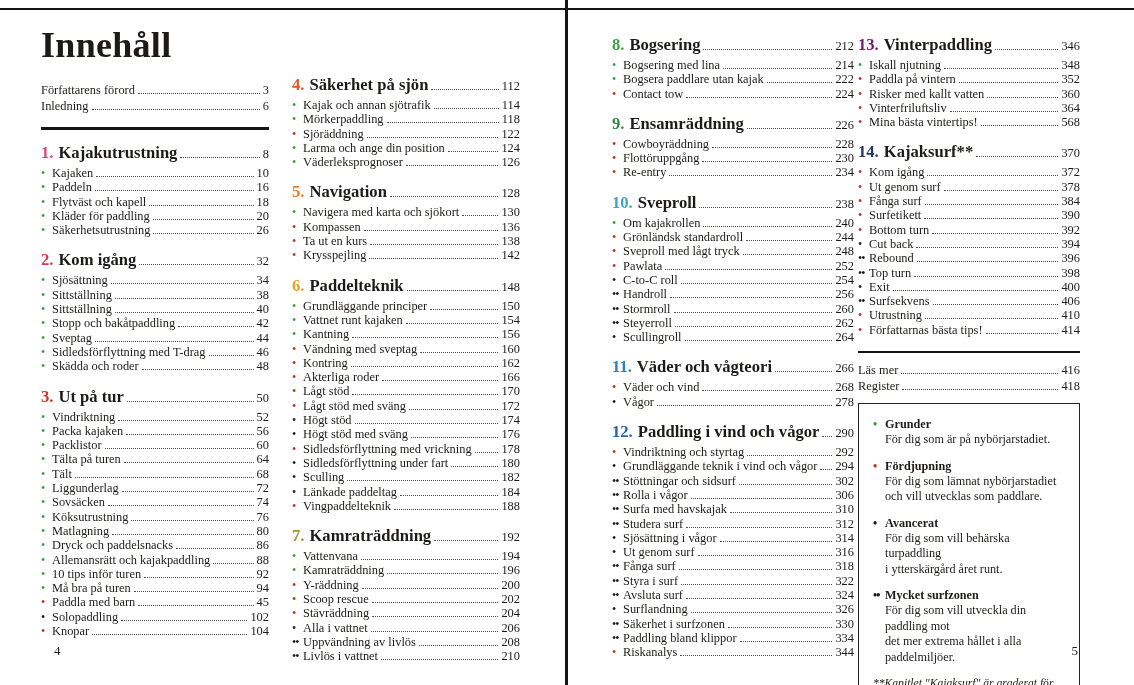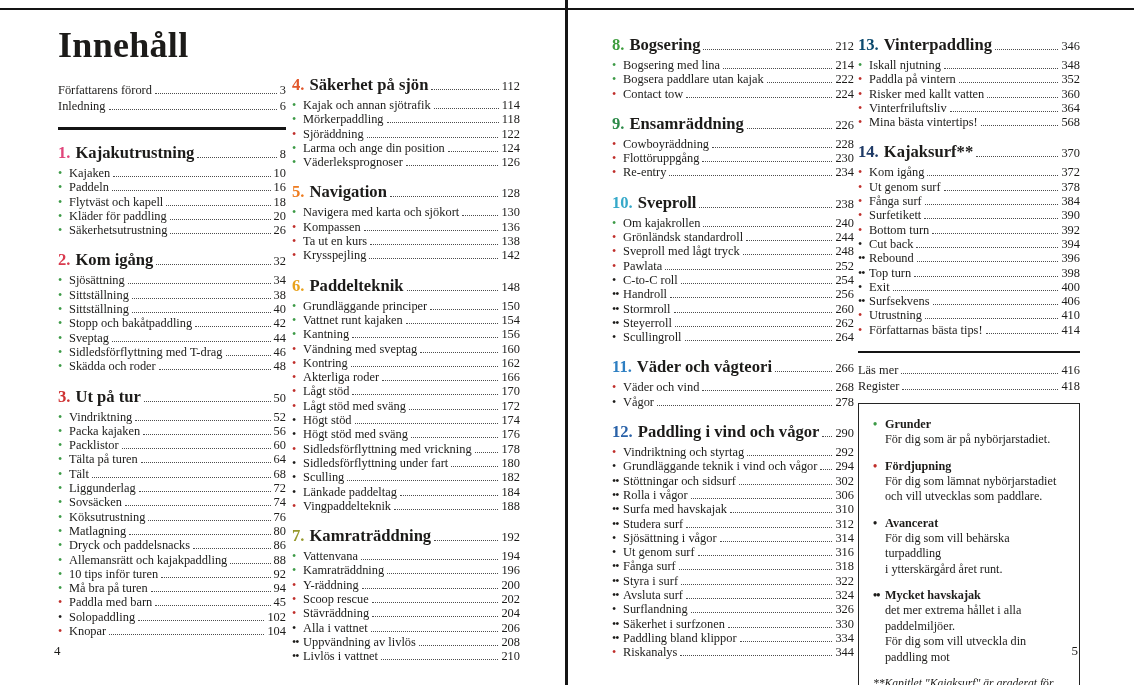--- a/index.html
+++ b/index.html
@@ -4,21 +4,21 @@
 <style>
   html,body{margin:0;padding:0;}
   body{
     width:1134px;height:685px;position:relative;overflow:hidden;
     background:#ffffff;color:#1c1b19;
     font-family:"Liberation Serif", serif;
   }
   .trim-top{position:absolute;left:0;top:8px;width:1134px;height:2px;background:#141414;}
   .spine{position:absolute;left:565px;top:0;width:3px;height:685px;background:#161616;}
   .col{position:absolute;}
-  #col-l1{left:58px;top:24px;width:228px;}
+  #col-l1{left:41px;top:24px;width:228px;}
   #col-l2{left:292px;top:62px;width:228px;}
   #col-r1{left:612px;top:22px;width:242px;}
   #col-r2{left:858px;top:22px;width:222px;}
   .toc-title{
     font-size:36px;font-weight:bold;margin:0 0 16px 0;letter-spacing:.3px;
   }
   .toc-item{display:flex;align-items:baseline;font-size:12.4px;line-height:14.3px;}
   .toc-item .lbl{flex:none;white-space:nowrap;}
   .bullet{flex:none;min-width:11px;font-size:12px;letter-spacing:-1px;}
   .leader{flex:1 1 auto;height:10px;border-bottom:1.4px dotted #4c4c4c;margin:0 3px;min-width:8px;}
@@ -721,21 +721,21 @@
           <span class="pg">344</span>
         </div>
       </section>
     </div>
 </div>
 
 <div class="col" id="col-r2">
   <div>
       <section class="chapter">
         <div class="chapter-head">
-          <span class="ch-num" style="color: #0c4a6e; text-align: right;">13.</span>
+          <span class="ch-num" style="color: #701a75; text-align: right;">13.</span>
           <span class="ch-title">Vinterpaddling</span>
           <span class="leader"></span>
           <span class="pg">346</span>
         </div>
         <div class="toc-item">
           <span class="bullet" style="color: rgb(60, 154, 70);">•</span>
           <span class="lbl">Iskall njutning</span>
           <span class="leader"></span>
           <span class="pg">348</span>
         </div>
@@ -881,24 +881,24 @@
           <div class="legend-head">
             <span class="bullet" style="color: rgb(28, 27, 25);">•</span>
             <span class="">Avancerat</span>
           </div>
           <div class="legend-line">För dig som vill behärska turpaddling</div>
           <div class="legend-line">i ytterskärgård året runt.</div>
         </div>
         <div class="legend-entry">
           <div class="legend-head">
             <span class="bullet" style="color: rgb(28, 27, 25);">••</span>
-            <span class="">Mycket havskajak</span>
+            <span class="">Mycket surfzonen</span>
           </div>
+          <div class="legend-line">För dig som vill utveckla din paddling mot</div>
           <div class="legend-line">det mer extrema hållet i alla paddelmiljöer.</div>
-          <div class="legend-line">För dig som vill utveckla din paddling mot</div>
         </div>
       </div>
     <div id="legend-footnote" class="legend-footnote">
         <div>**Kapitlet "Kajaksurf" är graderat för progression inom</div>
       </div>
   </div>
 </div>
 
 <div class="folio" id="folio-left">4</div>
 <div class="folio" id="folio-right">5</div>

